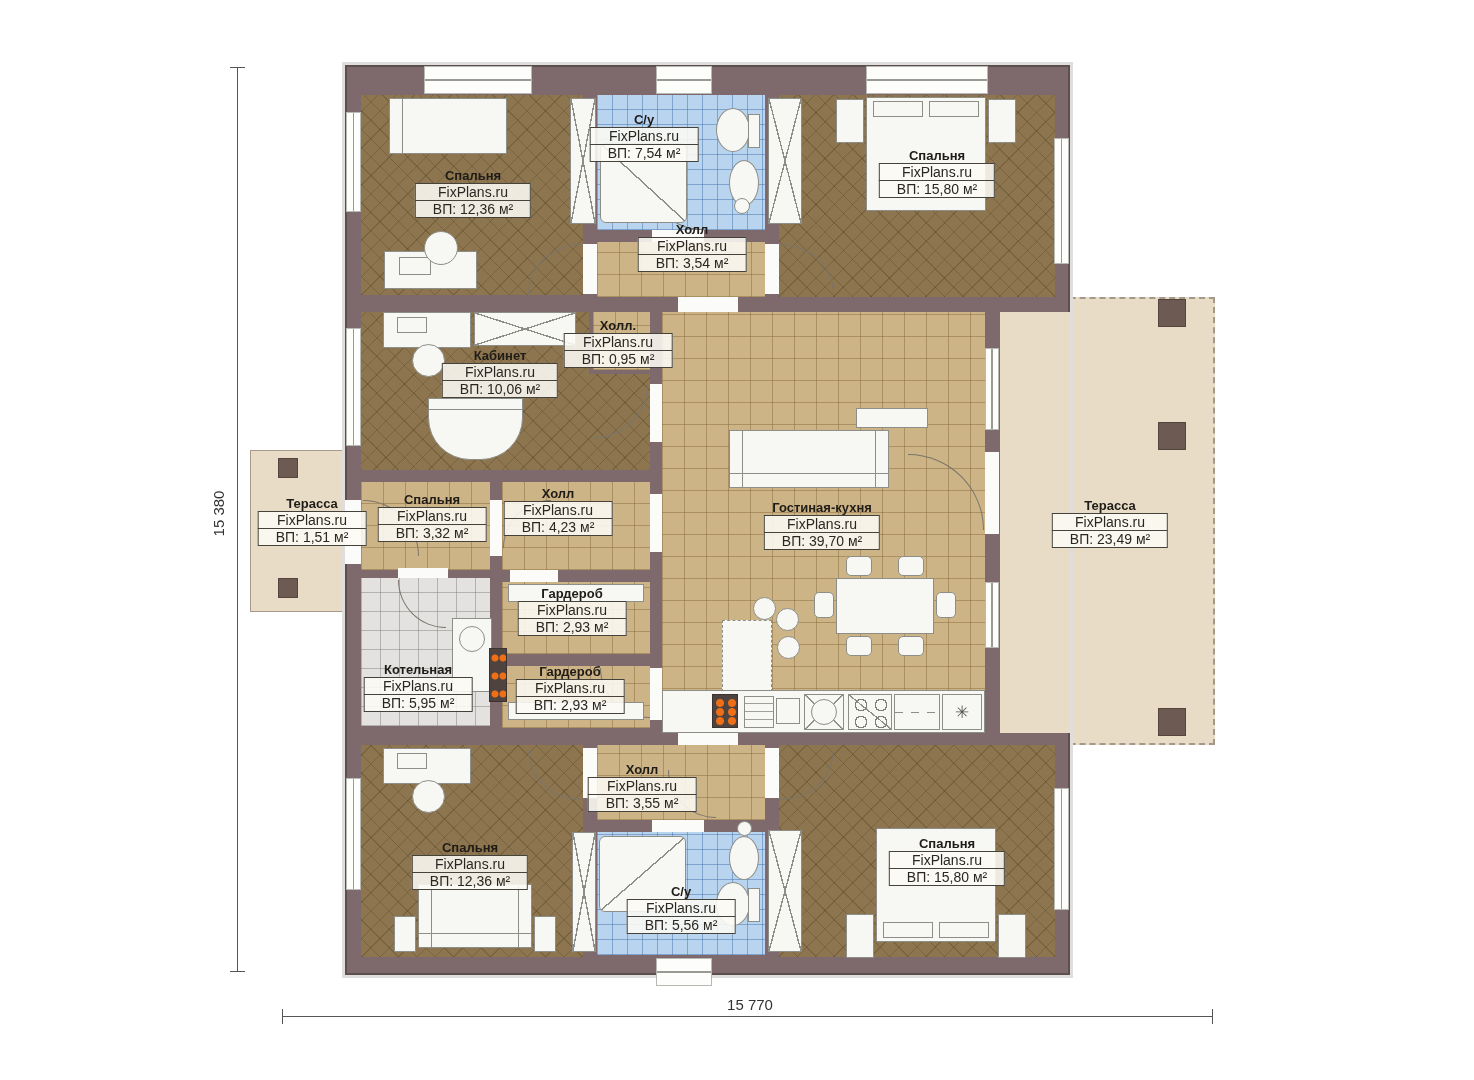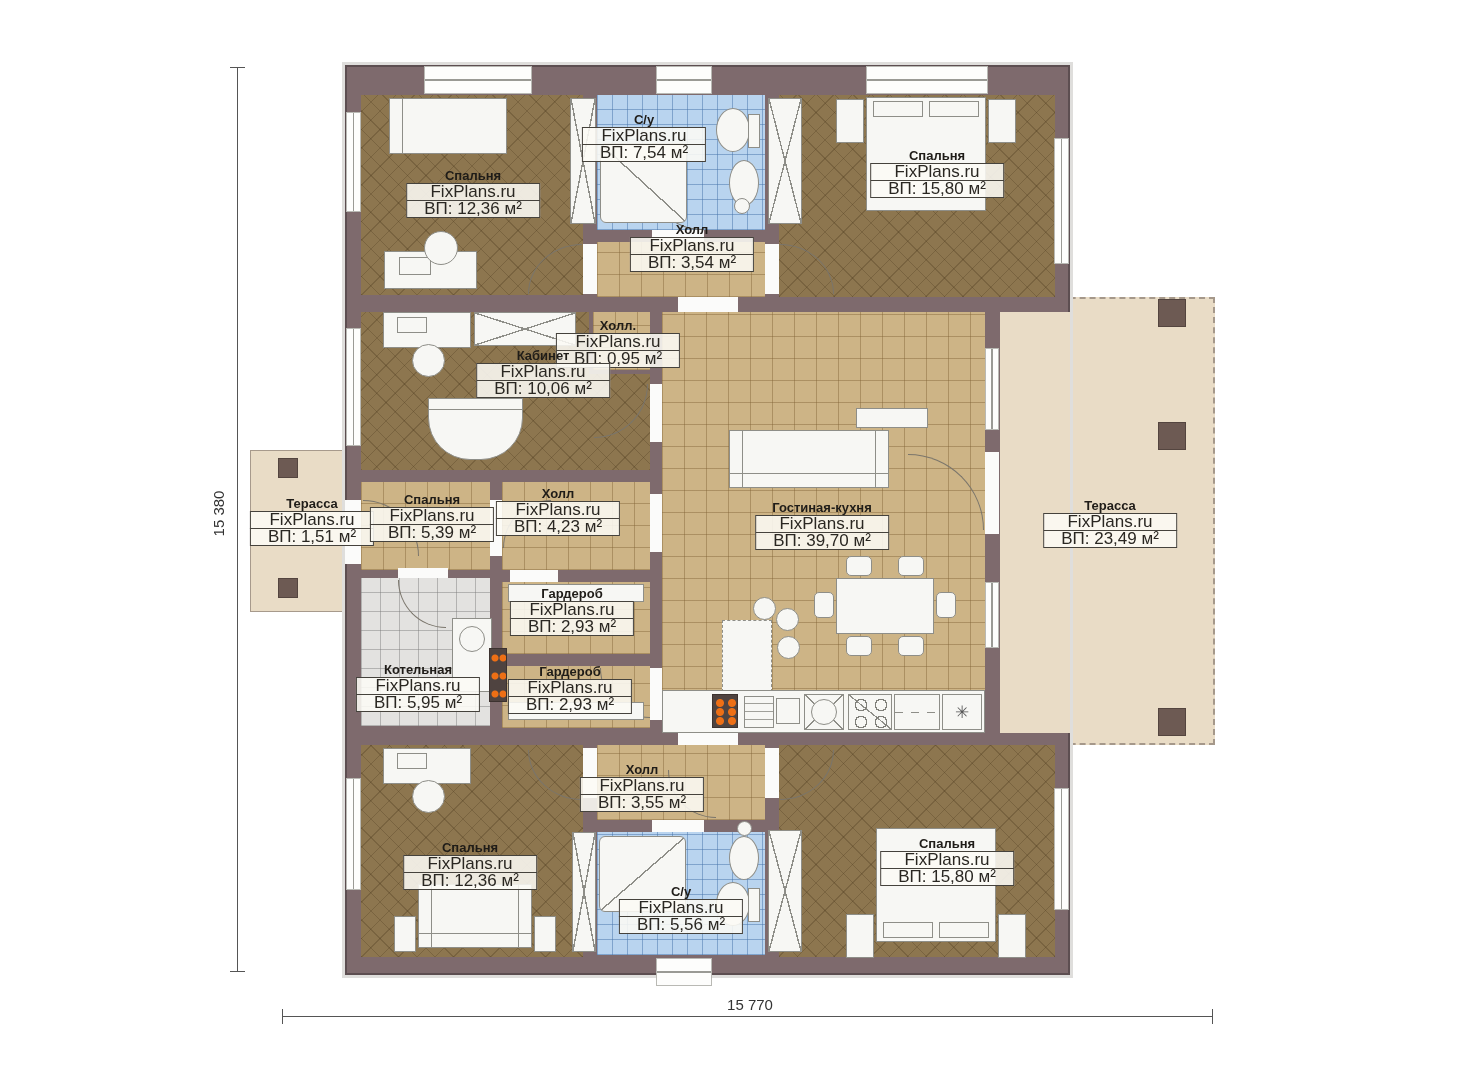--- a/index.html
+++ b/index.html
@@ -74,21 +74,21 @@
      linear-gradient(to top right,transparent calc(50% - .6px),#8e8e88 calc(50% - .6px),#8e8e88 calc(50% + .6px),transparent calc(50% + .6px));}
   .dish{background-image:repeating-linear-gradient(0deg,transparent 0 7px,#a0a09a 7px 8px);}
   .dash-mid{background-image:linear-gradient(to bottom,transparent 46%,transparent 46%),
      repeating-linear-gradient(90deg,#8e8e88 0 8px,transparent 8px 16px);
      background-size:100% 1px;background-position:center;background-repeat:repeat-x;}
   .fridge{display:flex;align-items:center;justify-content:center;font-size:17px;color:#555;}
   
   .room-label{position:absolute;transform:translateX(-50%);text-align:center;z-index:40;white-space:nowrap;}
   .rl-name{font-weight:bold;font-size:13px;color:#1f1c18;margin-bottom:1px;}
   .rl-box{display:block;border:1px solid #45423c;background:rgba(252,250,245,.88);
-      font-size:17px;color:#2a2722;padding:0 17px;line-height:16px;margin-top:-1px;}
+      font-size:14px;color:#2a2722;padding:0 17px;line-height:16px;margin-top:-1px;}
   
   .dim{position:absolute;background:#555;z-index:1;}
   .dim-label{position:absolute;font-size:15px;color:#333;z-index:1;}
 </style>
 </head>
 <body>
 
 <div class="canvas">
 
   <div class="dim" style="left:237px;top:68px;width:1px;height:904px"></div>
@@ -264,34 +264,34 @@
   <div class="room-label" style="left:937px;top:148px">
     <div class="rl-name">Спальня</div>
     <div class="rl-box">FixPlans.ru</div>
     <div class="rl-box">ВП: 15,80 м²</div>
   </div>
   <div class="room-label" style="left:618px;top:318px">
     <div class="rl-name">Холл.</div>
     <div class="rl-box">FixPlans.ru</div>
     <div class="rl-box">ВП: 0,95 м²</div>
   </div>
-  <div class="room-label" style="left:543px;top:348px">
+  <div class="room-label" style="left:500px;top:348px">
     <div class="rl-name">Кабинет</div>
     <div class="rl-box">FixPlans.ru</div>
     <div class="rl-box">ВП: 10,06 м²</div>
   </div>
   <div class="room-label" style="left:312px;top:496px">
     <div class="rl-name">Терасса</div>
     <div class="rl-box">FixPlans.ru</div>
     <div class="rl-box">ВП: 1,51 м²</div>
   </div>
   <div class="room-label" style="left:432px;top:492px">
     <div class="rl-name">Спальня</div>
     <div class="rl-box">FixPlans.ru</div>
-    <div class="rl-box">ВП: 5,39 м²</div>
+    <div class="rl-box">ВП: 3,32 м²</div>
   </div>
   <div class="room-label" style="left:558px;top:486px">
     <div class="rl-name">Холл</div>
     <div class="rl-box">FixPlans.ru</div>
     <div class="rl-box">ВП: 4,23 м²</div>
   </div>
   <div class="room-label" style="left:822px;top:500px">
     <div class="rl-name">Гостиная-кухня</div>
     <div class="rl-box">FixPlans.ru</div>
     <div class="rl-box">ВП: 39,70 м²</div>

